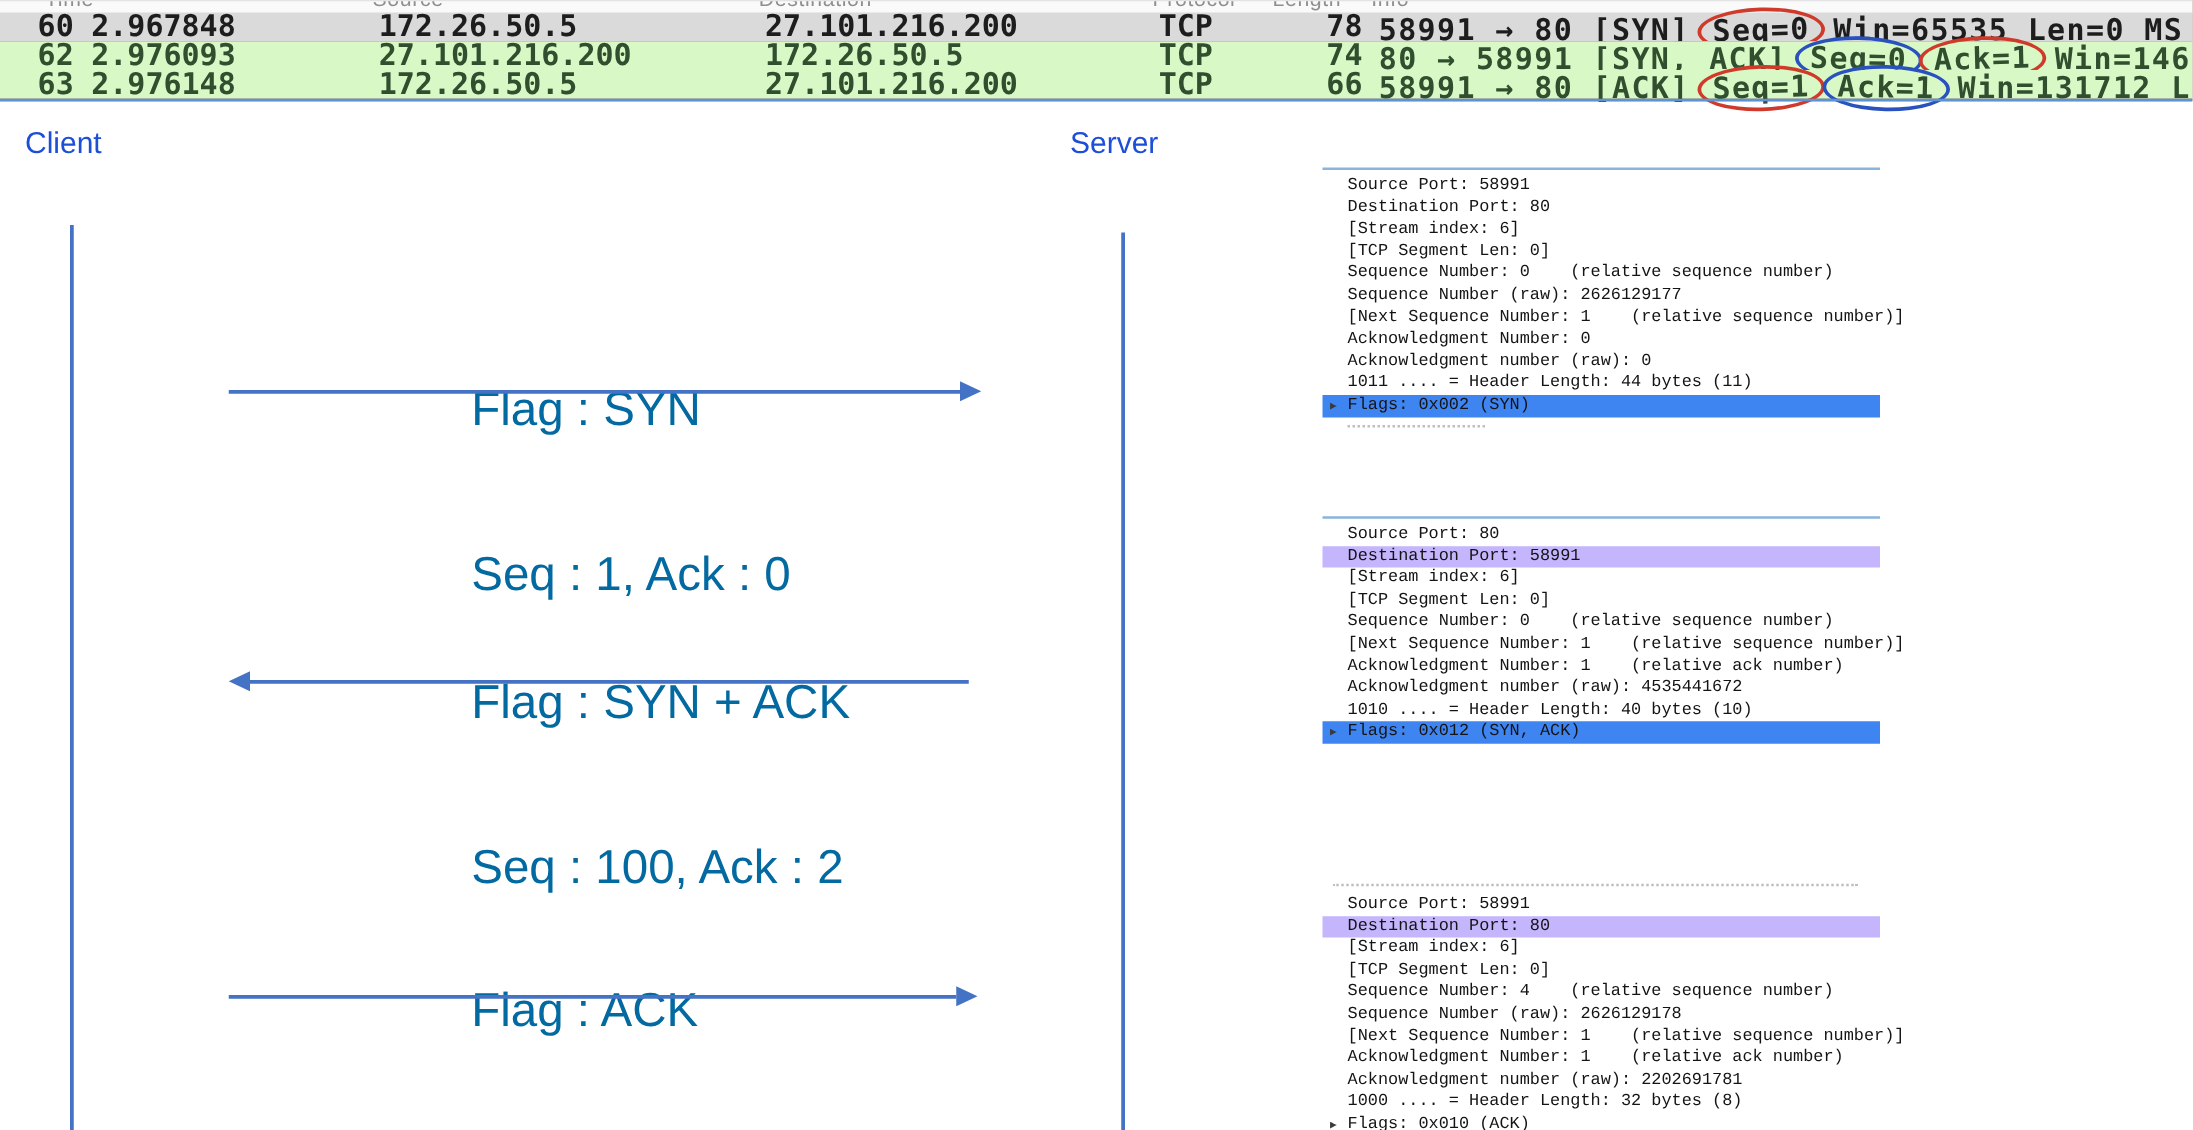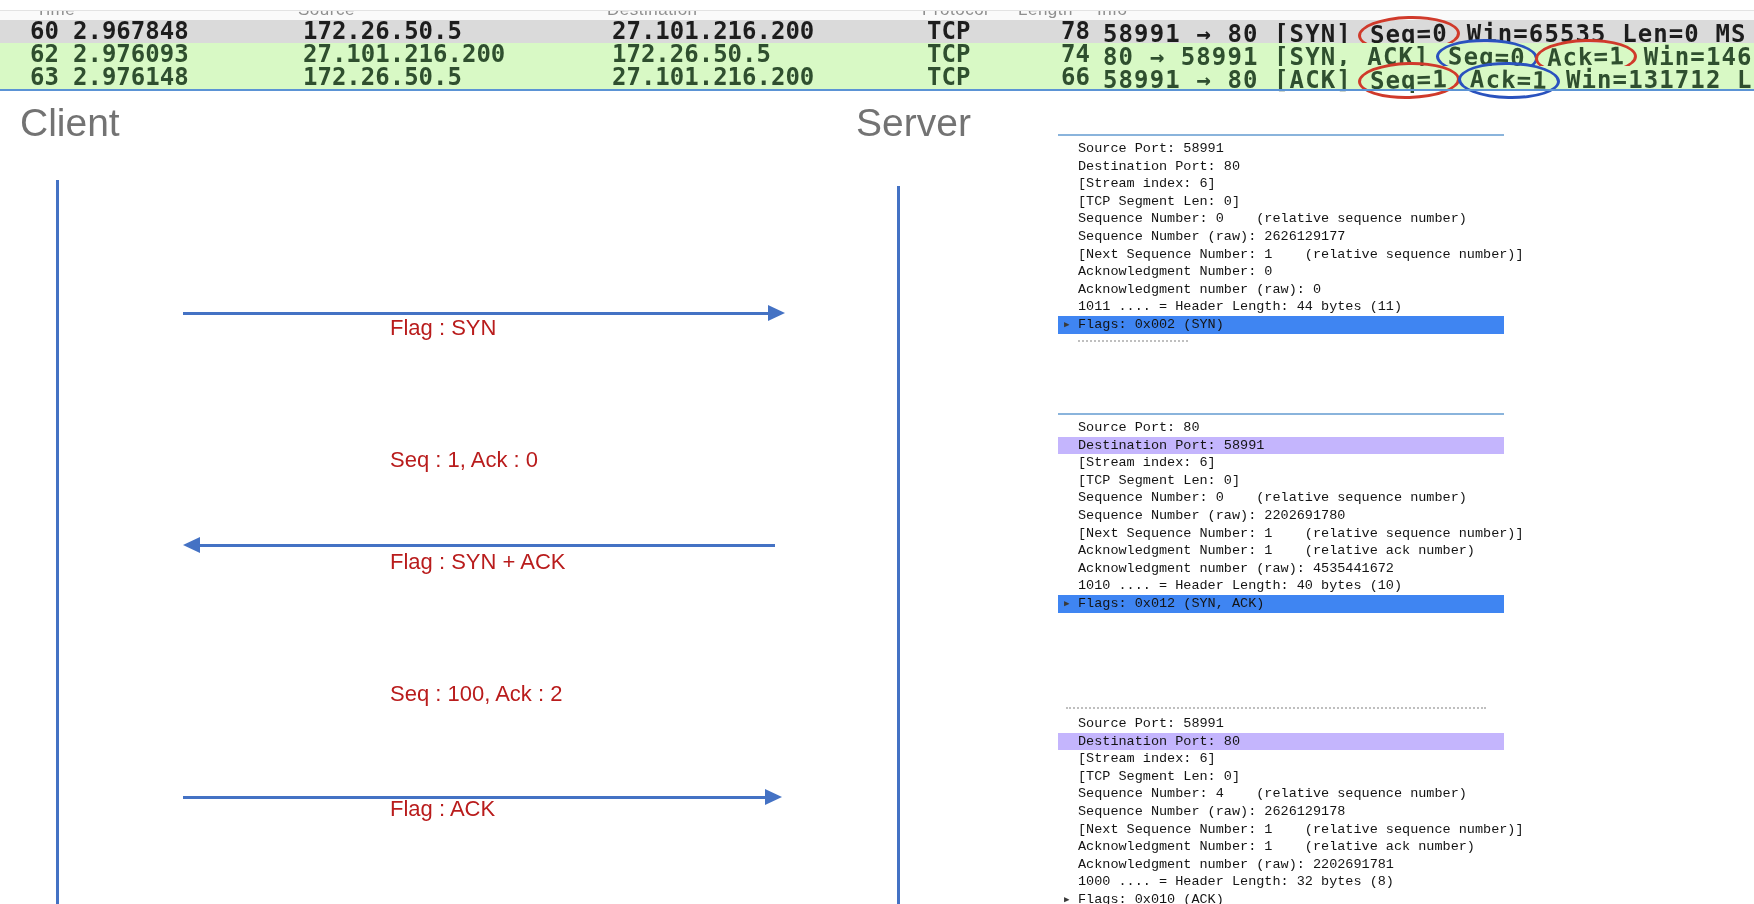--- a/index.html
+++ b/index.html
@@ -1,21 +1,21 @@
 <!DOCTYPE html>
 <html><head>
 <meta charset="utf-8">
 <style>
   html,body{margin:0;padding:0}
   body{width:1754px;height:904px;overflow:hidden;background:#ffffff;position:relative;
        font-family:"Liberation Sans",sans-serif}
   .canvas{position:absolute;left:0;top:0;width:1754px;height:904px}
 
   
-  .packet-list{position:absolute;left:0;top:10px;width:1754px;height:81px;background:#7f1d1d}
+  .packet-list{position:absolute;left:0;top:0;width:1754px;height:81px;background:#7f1d1d}
   .plist-header{position:absolute;left:0;top:0;width:1754px;height:10px;background:#fafafa;
                 overflow:hidden;border-top:1px solid #e3e3e3}
   .plist-header span{position:absolute;top:-11px;font-size:17px;color:#8f8f8f;letter-spacing:.5px}
   .prow{position:absolute;left:0;width:1754px;height:23px;
         font-family:"DejaVu Sans Mono","Liberation Mono",monospace;
         font-weight:700;font-size:24px;line-height:23px;white-space:pre}
   .bg-grey{background:#dadada;color:#1d1d1d}
   .bg-green{background:#d8f9c5;color:#2f4f2f}
   .cell{position:absolute;top:0}
   .cell.no{left:0;width:59px;text-align:right}
@@ -24,23 +24,23 @@
   .cell.dst{left:612px}
   .cell.proto{left:927px}
   .cell.len{left:1020px;width:70px;text-align:right}
   .cell.info{left:1103px;letter-spacing:1.1px}
   .ellipse{display:inline-block;border-radius:50%;padding:4px 9px;margin:-4px -9px;position:relative}
   .ellipse.red{border:3.5px solid #d03a2b;transform:rotate(-1.5deg)}
   .ellipse.blue{border:3.5px solid #2a52be;transform:rotate(1.2deg)}
   .bottom-line{position:absolute;left:0;top:79px;width:1754px;height:2px;background:#5b93d5}
 
   
-  .actor-label{position:absolute;font-size:39px;color:#737373}
+  .actor-label{position:absolute;font-size:24px;color:#1d4ed8}
   .lifeline{position:absolute;width:3px;background:#4472c4}
-  .msg-label{position:absolute;left:390px;font-size:22px;line-height:44px;color:#b91c1c;white-space:pre}
+  .msg-label{position:absolute;left:377px;font-size:38px;line-height:44px;color:#0369a1;white-space:pre}
   .arrow{position:absolute;height:3px;background:#4472c4}
   .head{position:absolute;width:0;height:0;top:-7px}
   .head.right{right:-17px;border-left:17px solid #4472c4;
               border-top:8.5px solid transparent;border-bottom:8.5px solid transparent}
   .head.left{left:-17px;border-right:17px solid #4472c4;
              border-top:8.5px solid transparent;border-bottom:8.5px solid transparent}
 
   
   .pane{position:absolute;left:1058px;width:446px;color:#141414;
         font-family:Liberation Mono, monospace;font-size:13.5px}
@@ -117,21 +117,20 @@
       <div class="drow">1011 .... = Header Length: 44 bytes (11)</div>
       <div class="drow hl-strong"><span class="exp">▶</span>Flags: 0x002 (SYN)</div>
     </div>
   <div class="pane" id="pane-1" style="top:413px">
     <div class="rule"></div>
   <div class="drow">Source Port: 80</div>
       <div class="drow hl-light">Destination Port: 58991</div>
       <div class="drow">[Stream index: 6]</div>
       <div class="drow">[TCP Segment Len: 0]</div>
       <div class="drow">Sequence Number: 0    (relative sequence number)</div>
-      <div class="drow">Sequence Number (raw): 2202691780</div>
       <div class="drow">[Next Sequence Number: 1    (relative sequence number)]</div>
       <div class="drow">Acknowledgment Number: 1    (relative ack number)</div>
       <div class="drow">Acknowledgment number (raw): 4535441672</div>
       <div class="drow">1010 .... = Header Length: 40 bytes (10)</div>
       <div class="drow hl-strong"><span class="exp">▶</span>Flags: 0x012 (SYN, ACK)</div>
     </div>
   <div class="pane" id="pane-2" style="top:715px">
       <div class="drow">Source Port: 58991</div>
       <div class="drow hl-light">Destination Port: 80</div>
       <div class="drow">[Stream index: 6]</div>

